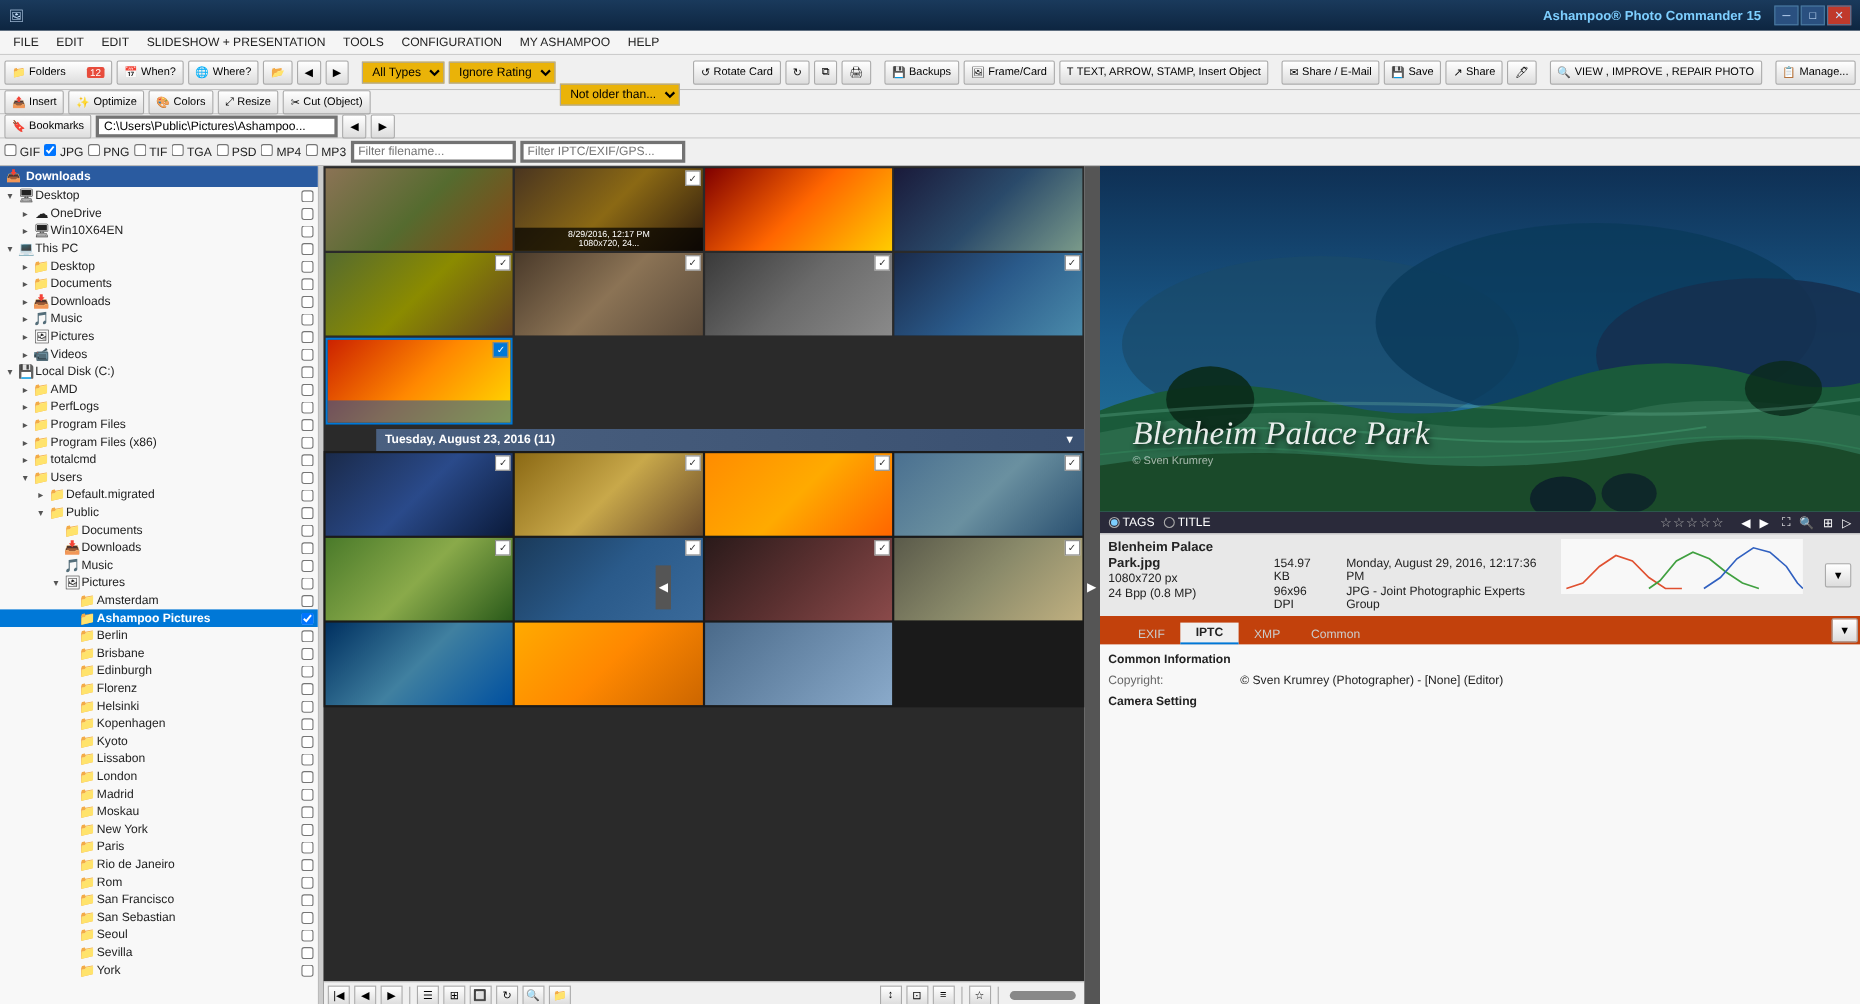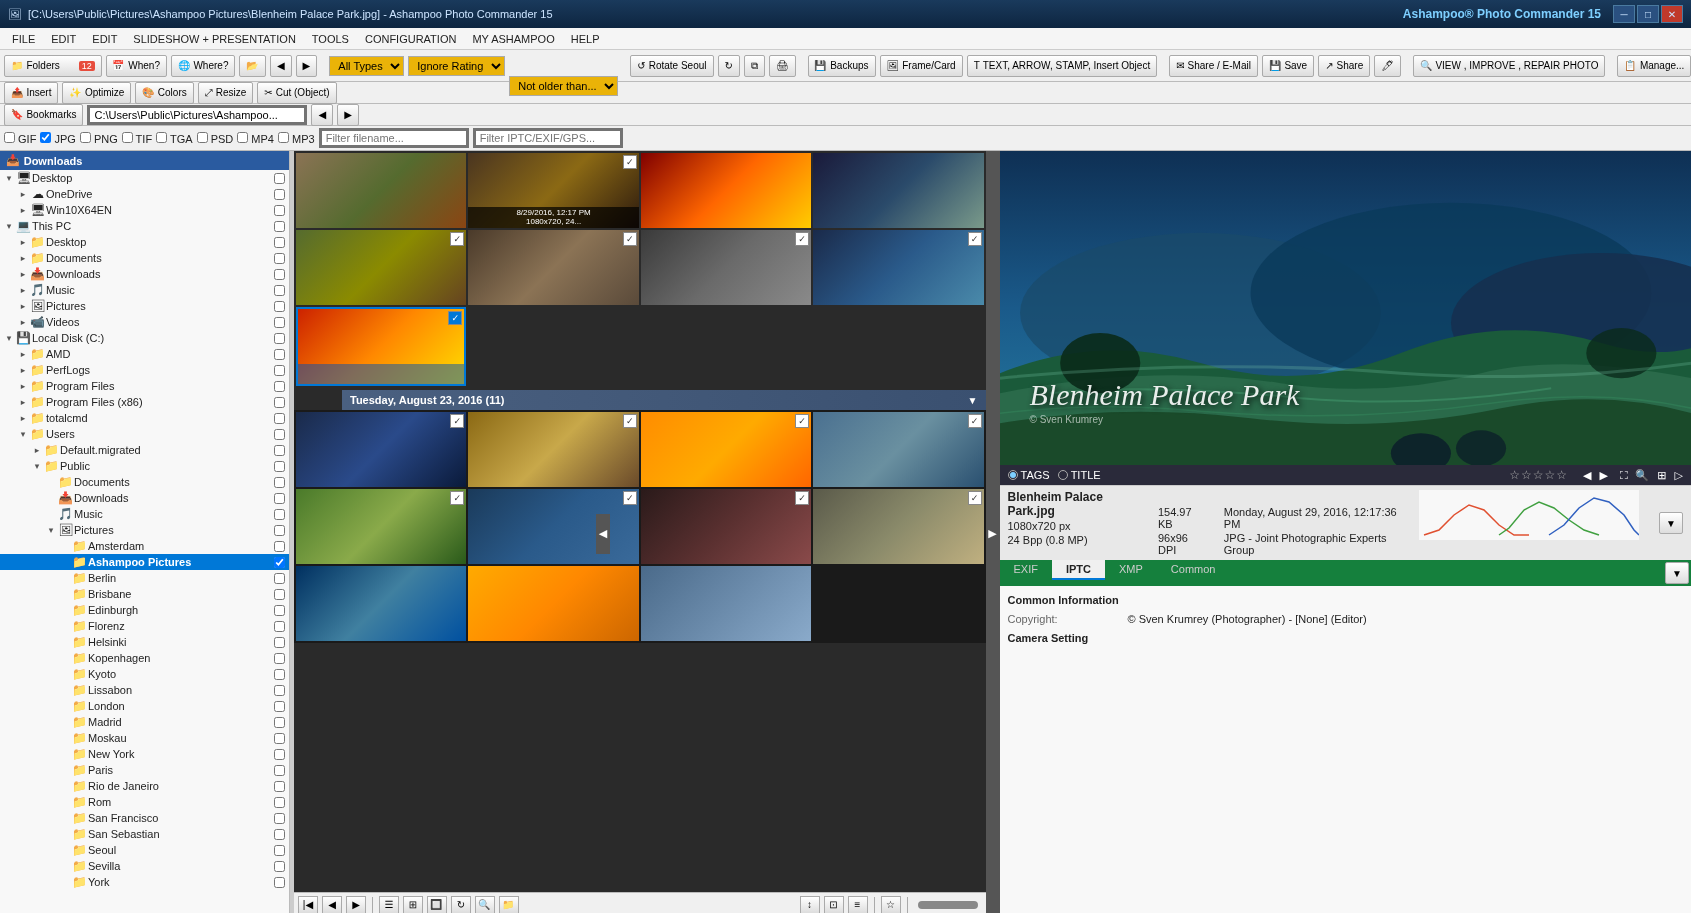--- a/index.html
+++ b/index.html
@@ -93,21 +93,20 @@
     select { font-size: 11px; }
     input[type="checkbox"] { width: 11px; height: 11px; }
     input[type="text"] { font-size: 11px; }
   </style>
 </head>
 <body>
 
 <div id="title-bar">
   <div class="title-left">
     <span>🖼</span>
-    <span>[C:\Users\Public\Pictures\Ashampoo Pictures\Blenheim Palace Park.jpg] - Ashampoo Photo Commander 15</span>
   </div>
   <div class="title-right" style="display:flex;gap:2px;align-items:center;">
     <span style="color:#7ecfff;font-weight:bold;font-size:12px;margin-right:10px;">Ashampoo® Photo Commander 15</span>
     <button class="win-btn">─</button>
     <button class="win-btn">□</button>
     <button class="win-btn close">✕</button>
   </div>
 </div>
 
 <div id="menu-bar">
@@ -146,21 +145,21 @@
   </select>
   <select class="filter-dropdown" style="width:110px;">
     <option>Ignore Rating</option>
   </select>
   <select class="filter-dropdown" style="width:130px;margin-top:40px;">
     <option>Not older than...</option>
   </select>
   <div class="toolbar-sep"></div>
   <button class="toolbar-btn">
     <span>↺</span>
-    <span>Rotate Seoul</span>
+    <span>Rotate Card</span>
   </button>
   <button class="toolbar-btn">
     <span>↻</span>
   </button>
   <button class="toolbar-btn">
     <span>⧉</span>
   </button>
   <button class="toolbar-btn">
     <span>🖨</span>
   </button>
@@ -759,21 +758,21 @@
 
           <path d="M80 45 L90 38 L105 20 L120 12 L135 18 L150 30 L165 40 L180 45" stroke="#40a040" stroke-width="1.5" fill="none"></path>
 
           <path d="M130 45 L145 35 L160 18 L175 8 L190 12 L205 25 L215 40 L220 45" stroke="#3060c0" stroke-width="1.5" fill="none"></path>
         </svg>
       </div>
 
       <button class="toolbar-btn" style="align-self:center;">▼</button>
     </div>
 
-    <div id="metadata-tabs" style="background:#15803d;display:flex;align-items:flex-start;">
+    <div id="metadata-tabs" style="background:#c2410c;display:flex;align-items:flex-end;padding-left:21px;">
       <div style="padding:3px 14px;font-size:11px;color:#ccc;cursor:pointer;">EXIF</div>
       <div style="padding:3px 14px;font-size:11px;background:#f0f0f0;color:#222;cursor:pointer;font-weight:bold;border-bottom:2px solid #0078d7;">IPTC</div>
       <div style="padding:3px 14px;font-size:11px;color:#ccc;cursor:pointer;">XMP</div>
       <div style="padding:3px 14px;font-size:11px;color:#ccc;cursor:pointer;">Common</div>
       <div style="flex:1;"></div>
       <button class="toolbar-btn" style="margin:2px;font-size:10px;">▼</button>
     </div>
 
     <div id="info-content" style="background:#f8f8f8;padding:8px;font-size:11px;flex:1;overflow-y:auto;">
       <div style="font-weight:bold;margin-bottom:6px;">Common Information</div>

